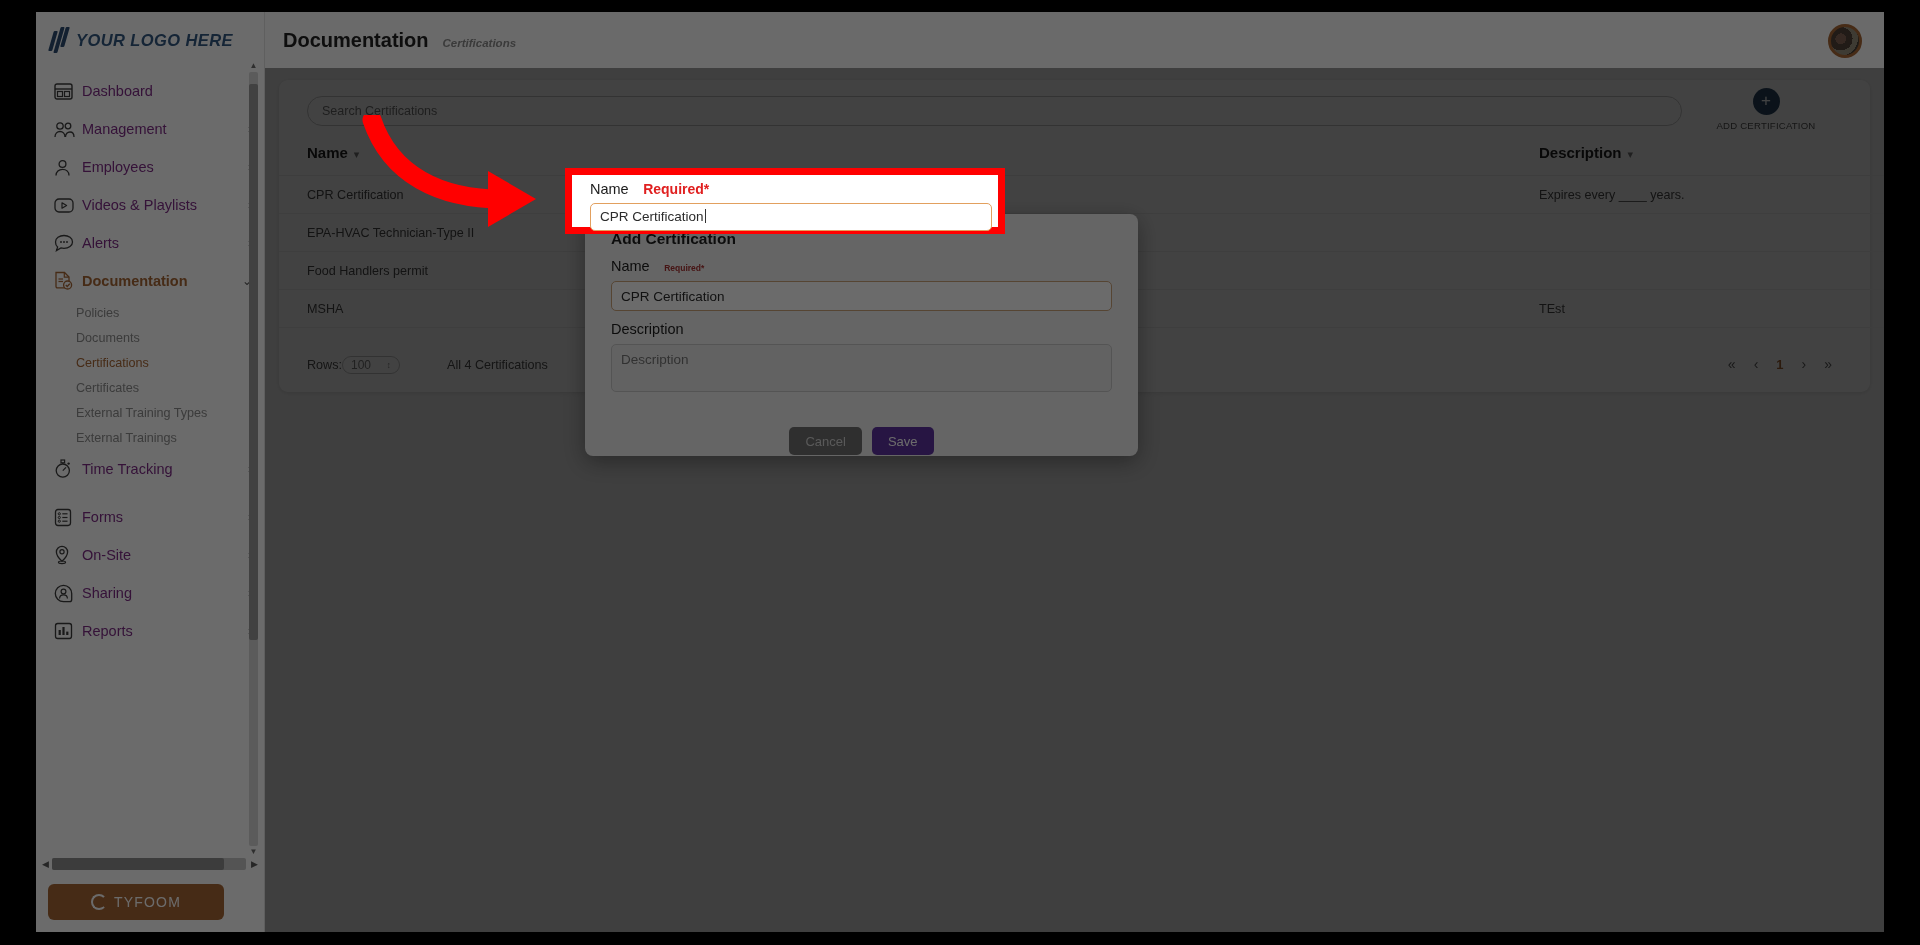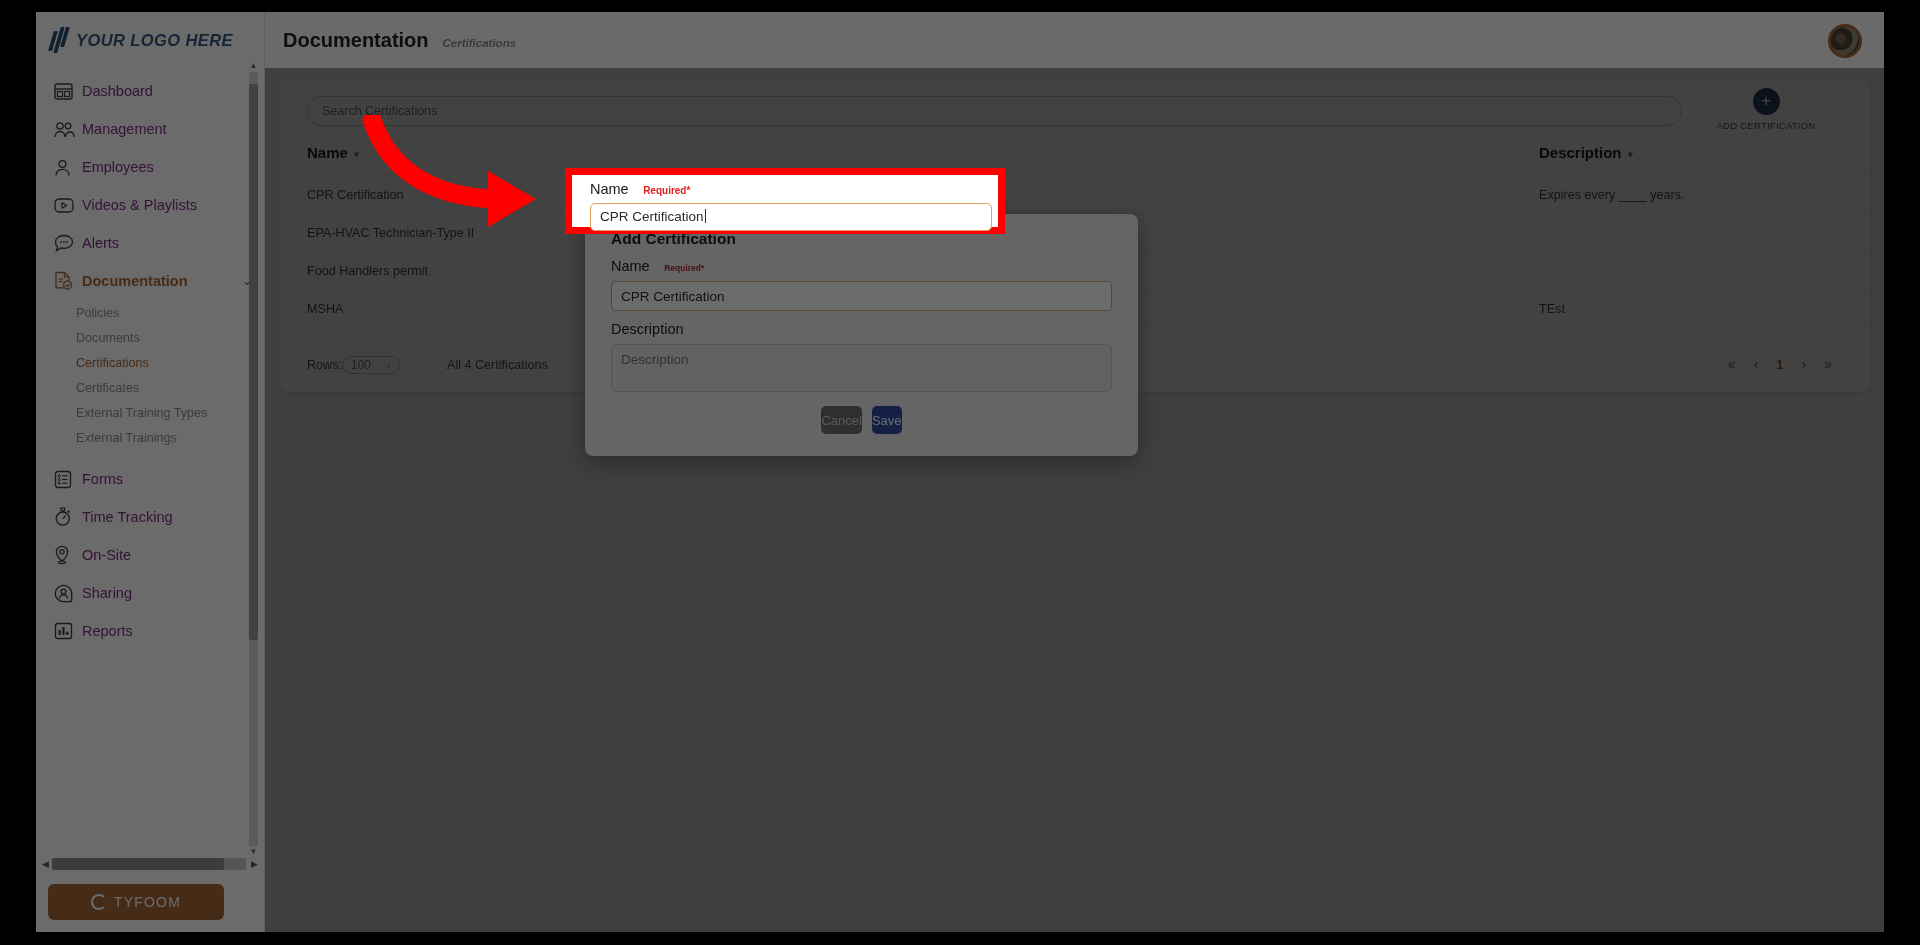--- a/index.html
+++ b/index.html
@@ -200,36 +200,36 @@
     border: 1px solid #e2a05e; border-radius: 5px; background: #fff;
     font-size: 13.5px; color: #2b2b2b; padding: 0 9px; outline: none;
   }
   .ftext {
     display: block; width: 100%; height: 48px; margin-top: 6px;
     border: 1px solid #c9c9c9; border-radius: 5px; background: #eaeaea;
     font-size: 13.5px; color: #9e9e9e; padding: 7px 9px; outline: none; resize: none;
     font-family: "Liberation Sans", sans-serif;
   }
   .mbtns { display: flex; justify-content: center; gap: 10px; margin-top: 14px; }
-  .mbtn { border: none; border-radius: 5px; height: 28px; padding: 0 0;
-          font-size: 13px; cursor: pointer; font-family: "Liberation Sans", sans-serif;}
+  .mbtn { border: none; border-radius: 5px; height: 28px; padding: 0 16px;
+          font-size: 13px; cursor: pointer; font-family: "Liberation Sans", sans-serif; margin-top: 21px;}
   .mbtn.cancel { background: #707070; color: #d3d3d3; }
-  .mbtn.save { background: #1d4ed8; color: #fff; }
+  .mbtn.save { background: #6d28d9; color: #fff; }
 
   
   .anno { position: absolute; inset: 0; pointer-events: none; }
   .hl-box {
     position: absolute; left: 565px; top: 168px;
     width: 440px; height: 66px;
     border: 7px solid #ff0000;
     background: #ffffff;
   }
   .hl-inner { position: absolute; left: 18px; top: 5px; right: 12px; }
   .hl-inner .hl-label { font-size: 14.5px; color: #1c1c1c; }
-  .hl-inner .hl-req { font-size: 10px; font-weight: bold; color: #e02020; margin-left: 10px; }
+  .hl-inner .hl-req { font-size: 14px; font-weight: bold; color: #e02020; margin-left: 10px; }
   .hl-inner .hl-field {
     margin-top: 5px; height: 28px; width: 402px;
     border: 1px solid #e2a05e; border-radius: 5px; background: #fff;
     font-size: 13.5px; color: #2b2b2b; padding: 0 9px; line-height: 26px;
   }
   .hl-inner .caret { display:inline-block; width:1px; height:14px; background:#333;
                      vertical-align:-2px; margin-left:1px;}
   .arrow { position: absolute; left: 360px; top: 115px; }
 </style>
 </head>
@@ -339,49 +339,49 @@
           <span>Certifications</span>
         </div>
         <div class="sub-item">
           <span>Certificates</span>
         </div>
         <div class="sub-item">
           <span>External Training Types</span>
         </div>
         <div class="sub-item">
           <span>External Trainings</span>
+        </div>
+
+        <div class="nav-item">
+          <span class="ico">
+            <svg width="19" height="20" viewBox="0 0 19 20">
+                <circle cx="8.8" cy="11.6" r="6.6" fill="none" stroke="#3c3c3c" stroke-width="1.3"></circle>
+                <rect x="7" y="1" width="3.6" height="2.8" fill="none" stroke="#3c3c3c" stroke-width="1.2"></rect>
+                <line x1="8.8" y1="3.8" x2="8.8" y2="5" stroke="#3c3c3c" stroke-width="1.2"></line>
+                <line x1="8.8" y1="11.6" x2="12" y2="8.4" stroke="#3c3c3c" stroke-width="1.2"></line>
+                <circle cx="14.6" cy="4.6" r="1.2" fill="#3c3c3c"></circle>
+              </svg>
+          </span>
+          <span class="lbl">Time Tracking</span>
+          <span class="chev">›</span>
         </div>
 
         <div class="nav-item" style="margin-top:10px">
           <span class="ico">
             <svg width="18" height="19" viewBox="0 0 18 19">
                 <rect x="1.5" y="1.5" width="15" height="16" rx="2.4" fill="none" stroke="#3c3c3c" stroke-width="1.3"></rect>
                 <circle cx="5.3" cy="5.8" r="1.1" fill="none" stroke="#3c3c3c" stroke-width="1"></circle>
                 <circle cx="5.3" cy="9.5" r="1.1" fill="none" stroke="#3c3c3c" stroke-width="1"></circle>
                 <circle cx="5.3" cy="13.2" r="1.1" fill="none" stroke="#3c3c3c" stroke-width="1"></circle>
                 <line x1="8.3" y1="5.8" x2="13.5" y2="5.8" stroke="#3c3c3c" stroke-width="1.2"></line>
                 <line x1="8.3" y1="9.5" x2="13.5" y2="9.5" stroke="#3c3c3c" stroke-width="1.2"></line>
                 <line x1="8.3" y1="13.2" x2="13.5" y2="13.2" stroke="#3c3c3c" stroke-width="1.2"></line>
               </svg>
           </span>
           <span class="lbl">Forms</span>
-          <span class="chev">›</span>
-        </div>
-
-        <div class="nav-item">
-          <span class="ico">
-            <svg width="19" height="20" viewBox="0 0 19 20">
-                <circle cx="8.8" cy="11.6" r="6.6" fill="none" stroke="#3c3c3c" stroke-width="1.3"></circle>
-                <rect x="7" y="1" width="3.6" height="2.8" fill="none" stroke="#3c3c3c" stroke-width="1.2"></rect>
-                <line x1="8.8" y1="3.8" x2="8.8" y2="5" stroke="#3c3c3c" stroke-width="1.2"></line>
-                <line x1="8.8" y1="11.6" x2="12" y2="8.4" stroke="#3c3c3c" stroke-width="1.2"></line>
-                <circle cx="14.6" cy="4.6" r="1.2" fill="#3c3c3c"></circle>
-              </svg>
-          </span>
-          <span class="lbl">Time Tracking</span>
           <span class="chev">›</span>
         </div>
 
         <div class="nav-item">
           <span class="ico">
             <svg width="16" height="20" viewBox="0 0 16 20">
                 <path d="M8 1.3c3.1 0 5.6 2.5 5.6 5.6 0 4-5.6 9.4-5.6 9.4S2.4 10.9 2.4 6.9C2.4 3.8 4.9 1.3 8 1.3z" fill="none" stroke="#3c3c3c" stroke-width="1.3"></path>
                 <circle cx="8" cy="6.8" r="2.1" fill="none" stroke="#3c3c3c" stroke-width="1.2"></circle>
                 <ellipse cx="8" cy="17.3" rx="3.6" ry="1.3" fill="none" stroke="#3c3c3c" stroke-width="1.1"></ellipse>
               </svg>

